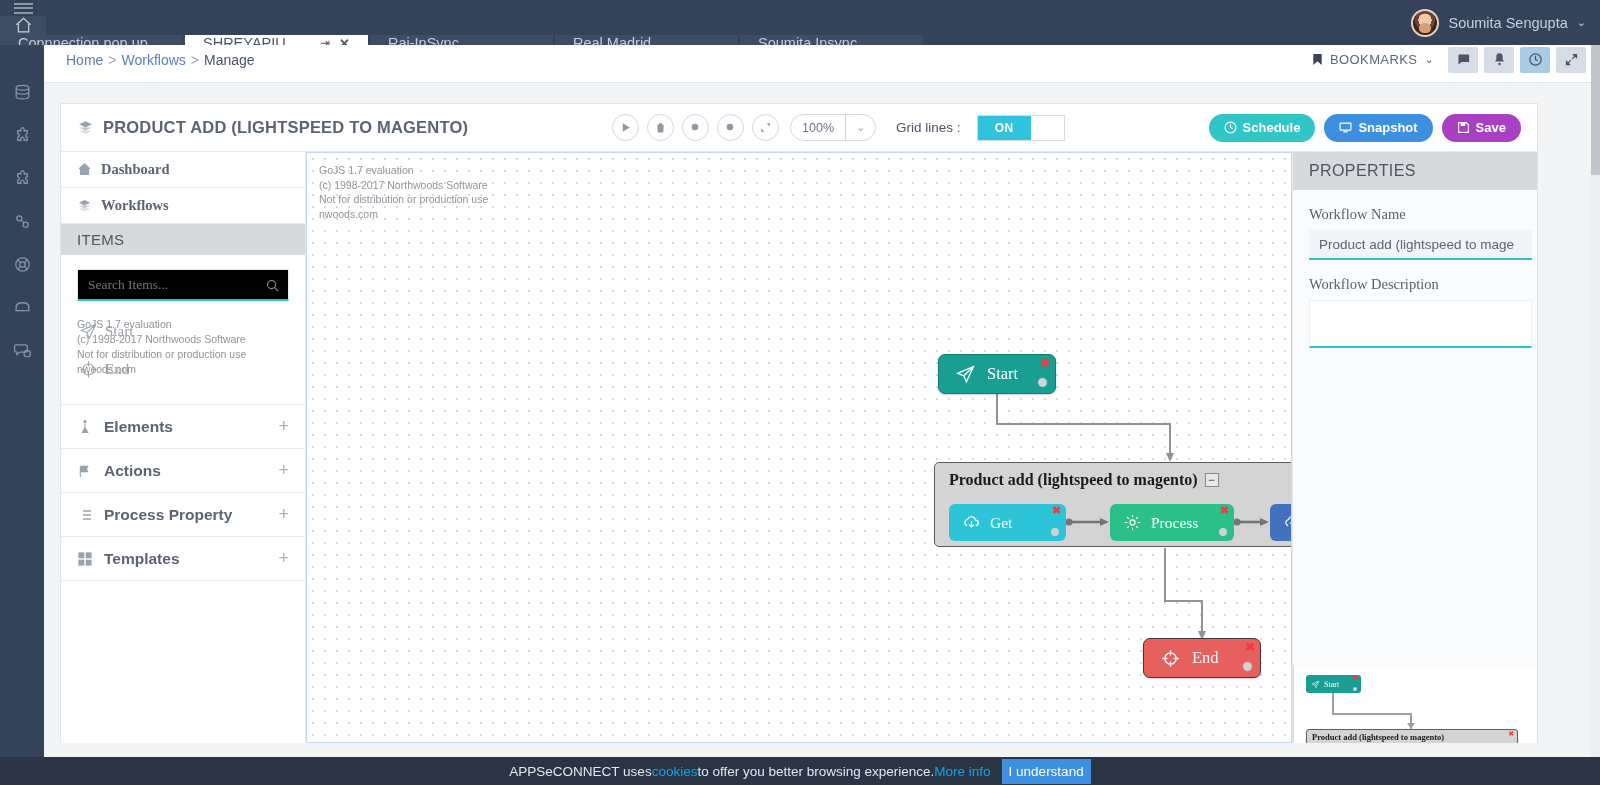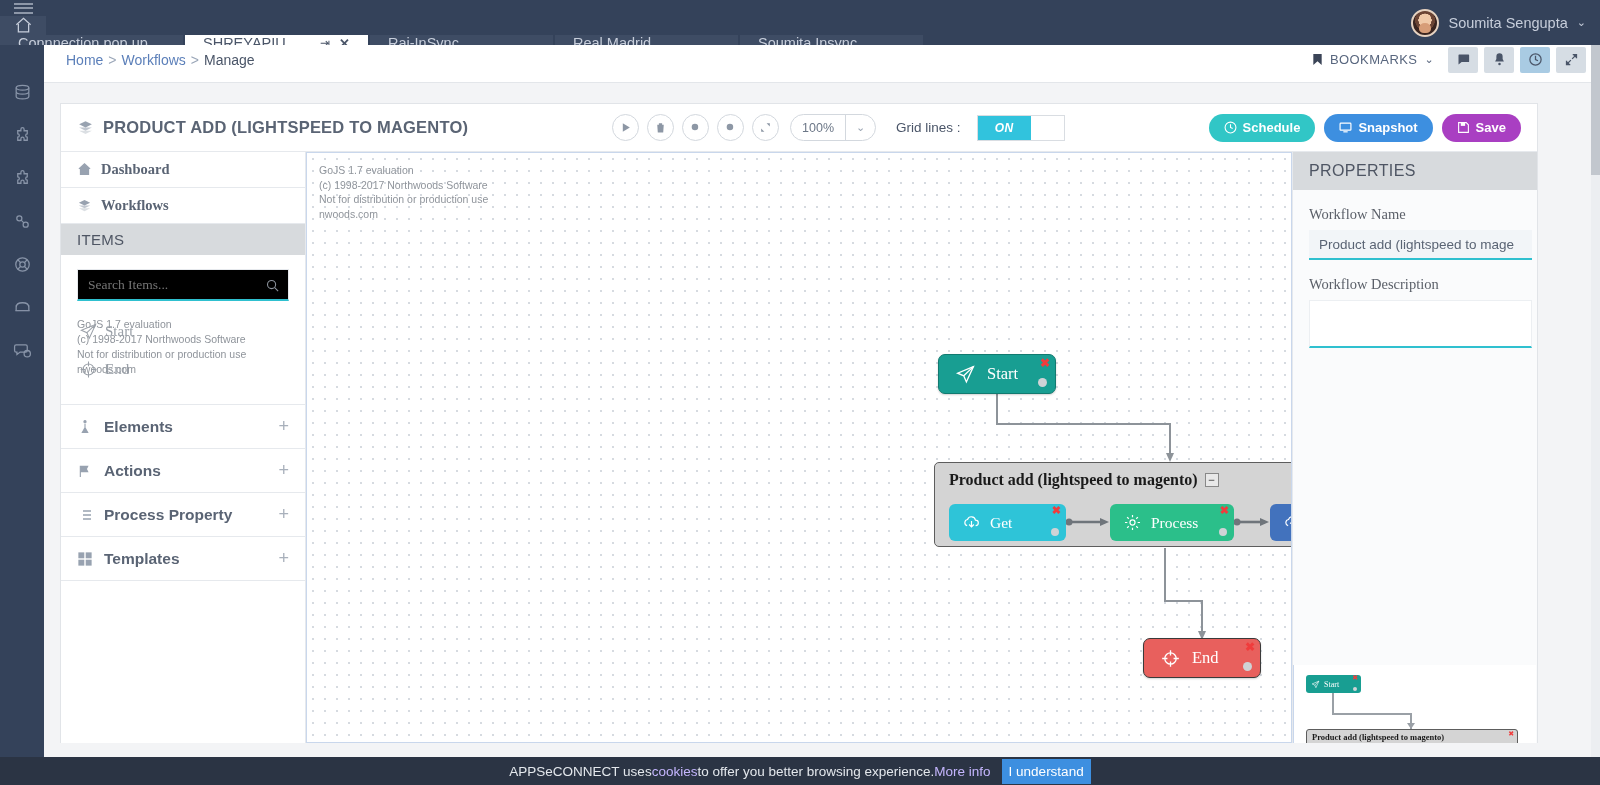--- a/index.html
+++ b/index.html
@@ -112,21 +112,21 @@
     display:flex;align-items:stretch; border:1px solid #d3d8de; border-radius:14px;
     overflow:hidden; height:27px; margin-left:3px;
   }
   .zoomsel .zv{ padding:0 11px; display:flex;align-items:center;font-size:12.5px;color:#6c7787;}
   .zoomsel .zc{ width:30px; border-left:1px solid #d3d8de; display:flex;align-items:center;
                 justify-content:center;color:#9aa4b2;font-size:11px;cursor:pointer;}
   .gridlbl{ margin-left:12px; font-size:13.5px; color:#4a5568;}
   .toggle{ display:flex; width:88px;height:26px; border:1px solid #d9dde2; margin-left:8px;
            cursor:pointer; }
   .toggle .on{ flex:0 0 53px; background:#31c3dd; color:#fff; font-size:12px; font-weight:bold;
-               display:flex;align-items:center;justify-content:center; letter-spacing:.4px;font-style:italic;}
+               display:flex;align-items:center;justify-content:center; letter-spacing:.4px;}
   .toggle .knob{ flex:1; background:#fff;}
   .toolright{ margin-left:auto; display:flex;align-items:center;gap:9px;}
   .pill{
     height:28px;border-radius:14px;color:#fff;font-size:13px;font-weight:bold;
     display:flex;align-items:center;gap:6px;padding:0 15px;cursor:pointer;border:none;
     font-family:"Liberation Sans",sans-serif;
   }
   .pill svg{width:13px;height:13px;fill:#fff;}
   .p-schedule{ background:#31c6c6; }
   .p-snapshot{ background:#3d8fe0; }
@@ -277,21 +277,21 @@
   .mm-arrow{ position:absolute; left:113px; top:58px; width:0;height:0;
              border-left:4px solid transparent;border-right:4px solid transparent;
              border-top:6px solid #9aa0a6;}
 
   
   .cookiebar{
     position:absolute; left:0; bottom:0; width:1600px; height:28px; background:#2b3444;
     display:flex;align-items:center;justify-content:center; gap:0;
     color:#e3e7ec; font-size:13.5px;
   }
-  .cookiebar a{ color:#c4b5fd; text-decoration:none; cursor:pointer;}
+  .cookiebar a{ color:#0ea5e9; text-decoration:none; cursor:pointer;}
   .cookiebar .ibtn{
     background:#3d8fe0; color:#fff; padding:5px 7px; margin-left:11px; cursor:pointer;
     font-size:13.5px;
   }
   .scrollbar-v{
     position:absolute; right:0; top:45px; width:9px; height:740px; background:#eceef1;
   }
   .scrollbar-v .thumb{ position:absolute; top:0; left:0; width:9px; height:130px; background:#c2c7ce;}
 </style>
 </head>

